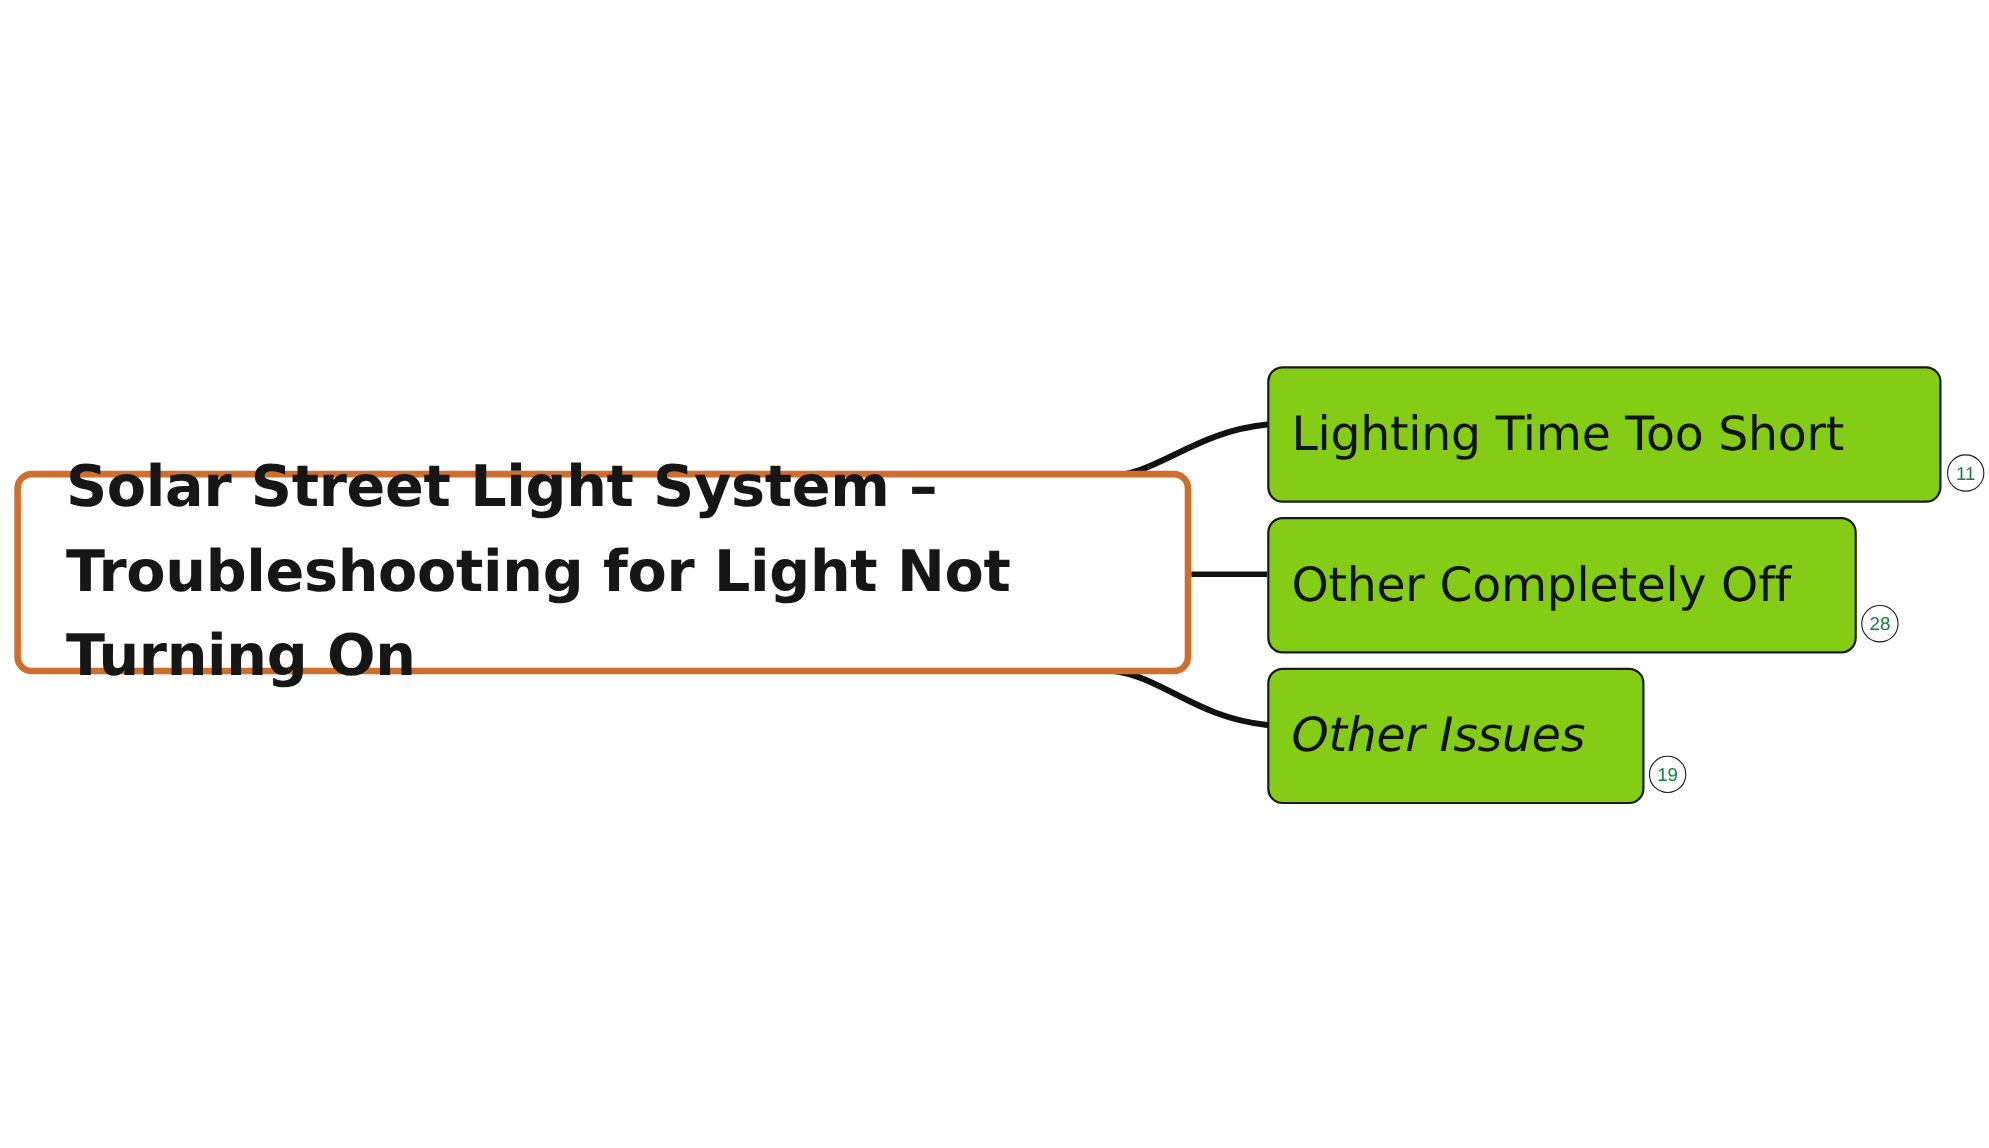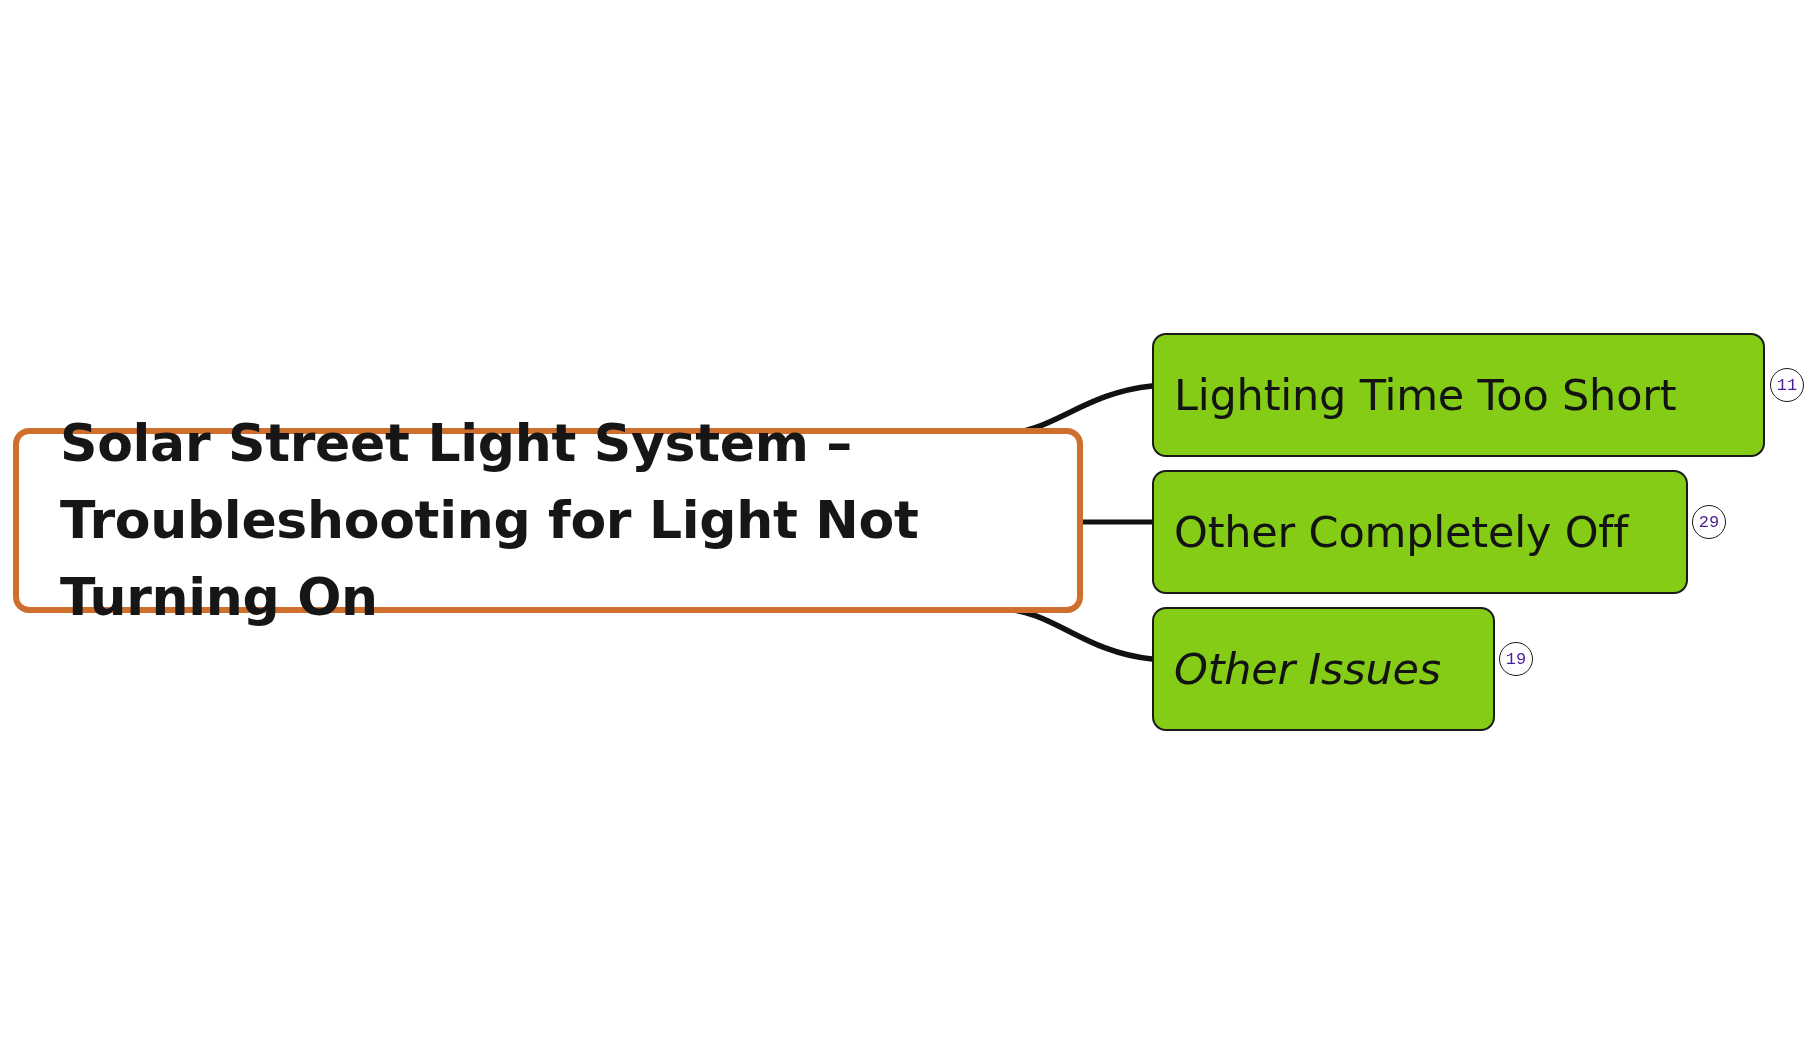--- a/index.html
+++ b/index.html
@@ -85,26 +85,27 @@
   .badge {
     position: absolute;
     width: 34px;
     height: 34px;
     border: 1.8px solid #1a1a1a;
     border-radius: 50%;
     box-sizing: border-box;
     display: flex;
     align-items: center;
     justify-content: center;
-    font-family: Liberation Mono, monospace;
+    font-family: Liberation Sans, sans-serif;
     font-size: 17px;
     line-height: 1;
-    color: #4c1d95;
+    color: #15803d;
     background: #ffffff;
     z-index: 4;
+    margin-top: 45px;
   }
   .badge-b1 { left: 1770px; top: 368px; }
   .badge-b2 { left: 1692px; top: 505px; }
   .badge-b3 { left: 1499px; top: 642px; }
 </style>
 </head>
 <body>
 
 <div id="canvas">
 
@@ -123,20 +124,20 @@
   </div>
 
   <div class="child-node node-c1">
     <div class="child-label">Lighting Time Too Short</div>
   </div>
   <div class="badge badge-b1">11</div>
 
   <div class="child-node node-c2">
     <div class="child-label">Other Completely Off</div>
   </div>
-  <div class="badge badge-b2">29</div>
+  <div class="badge badge-b2">28</div>
 
   <div class="child-node node-c3">
     <div class="child-label">Other Issues</div>
   </div>
   <div class="badge badge-b3">19</div>
 
 </div>
 
 </body></html>

